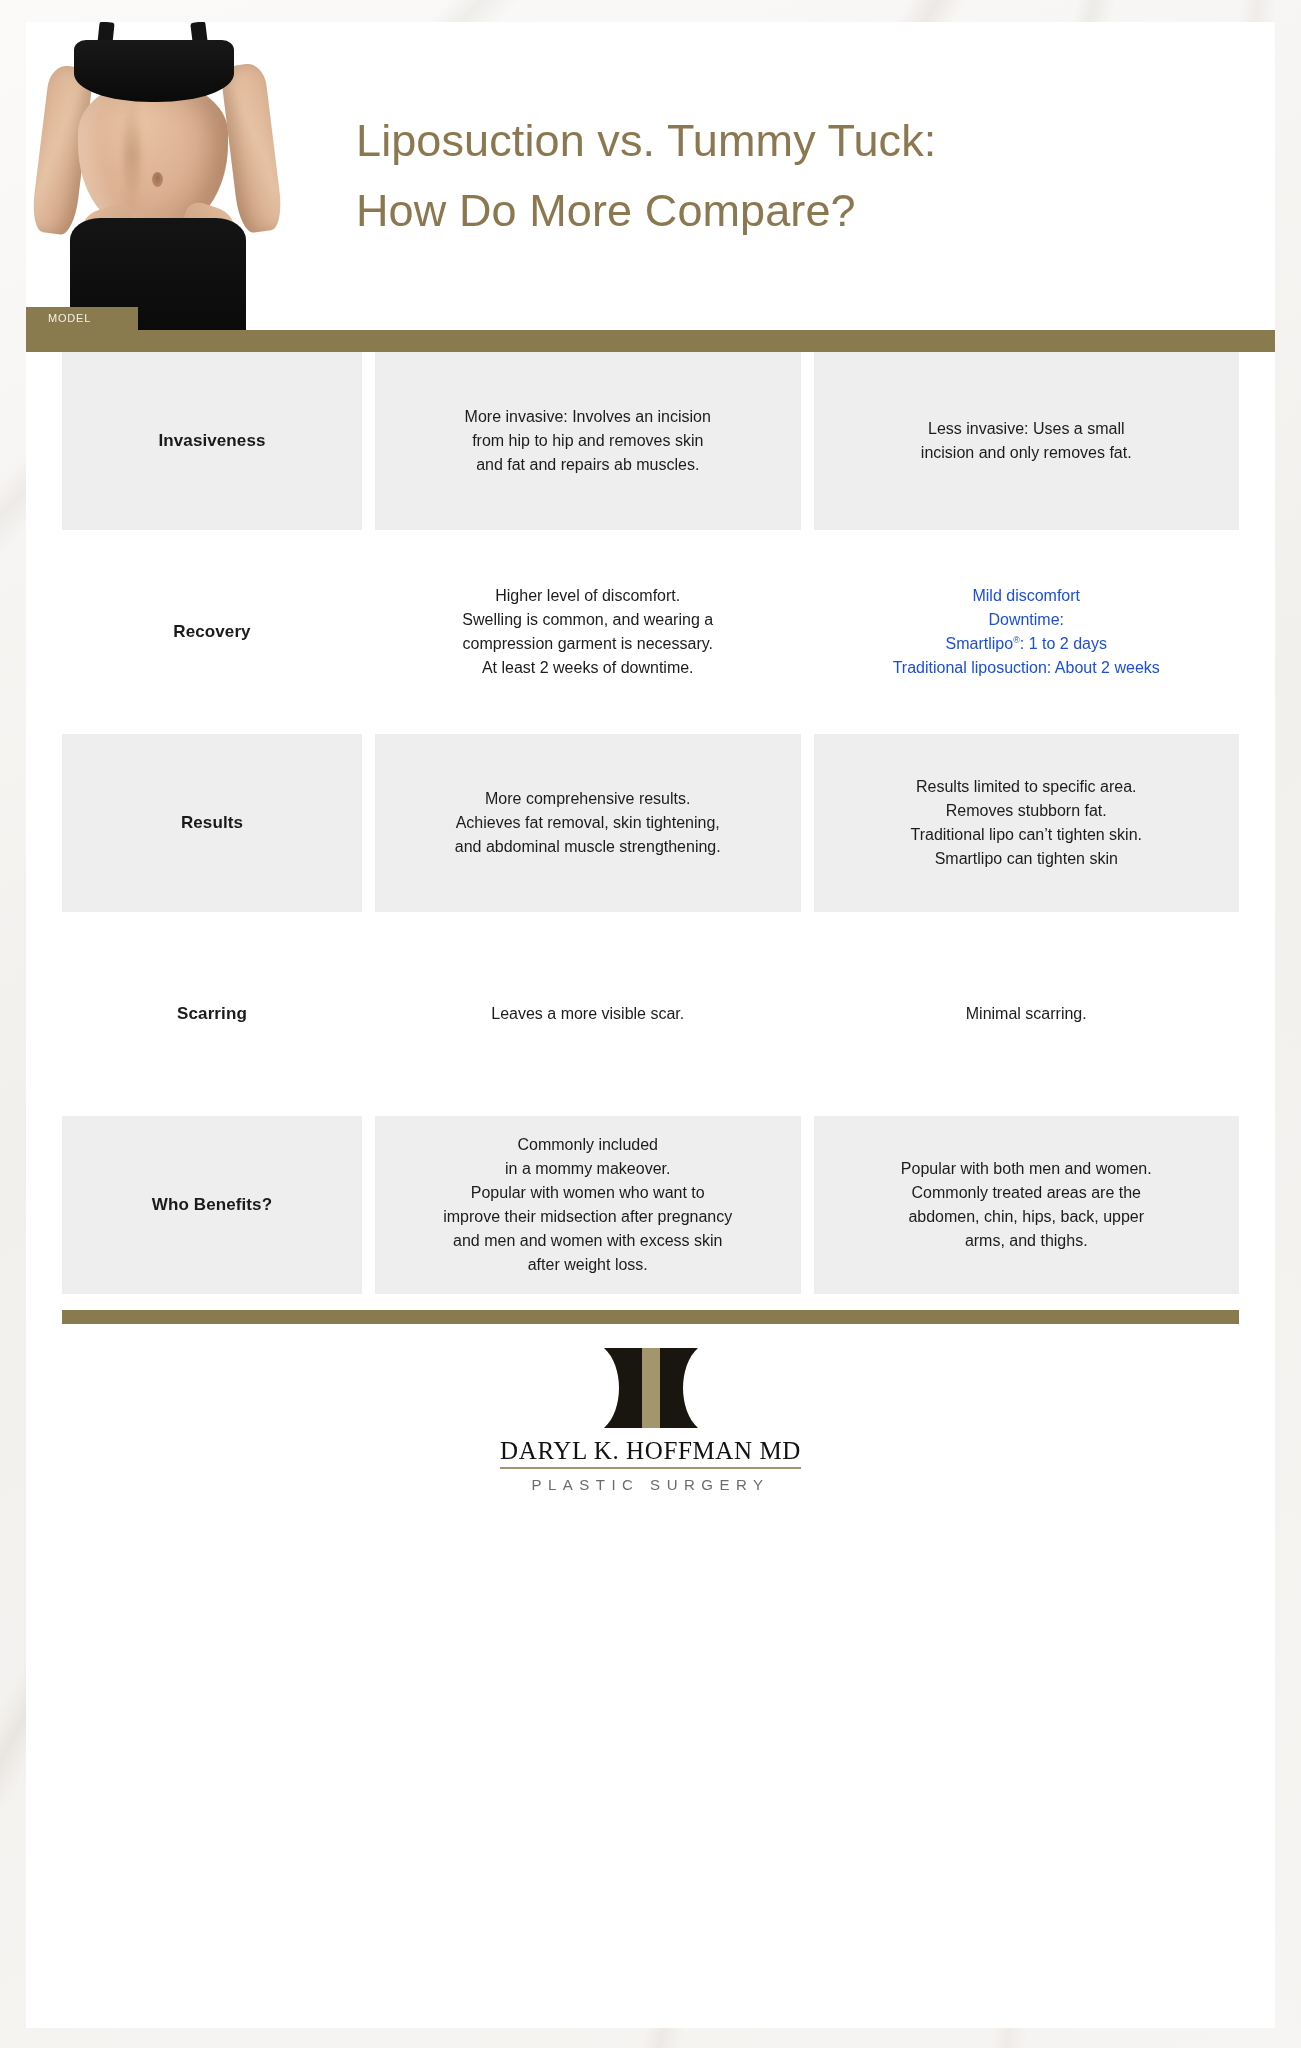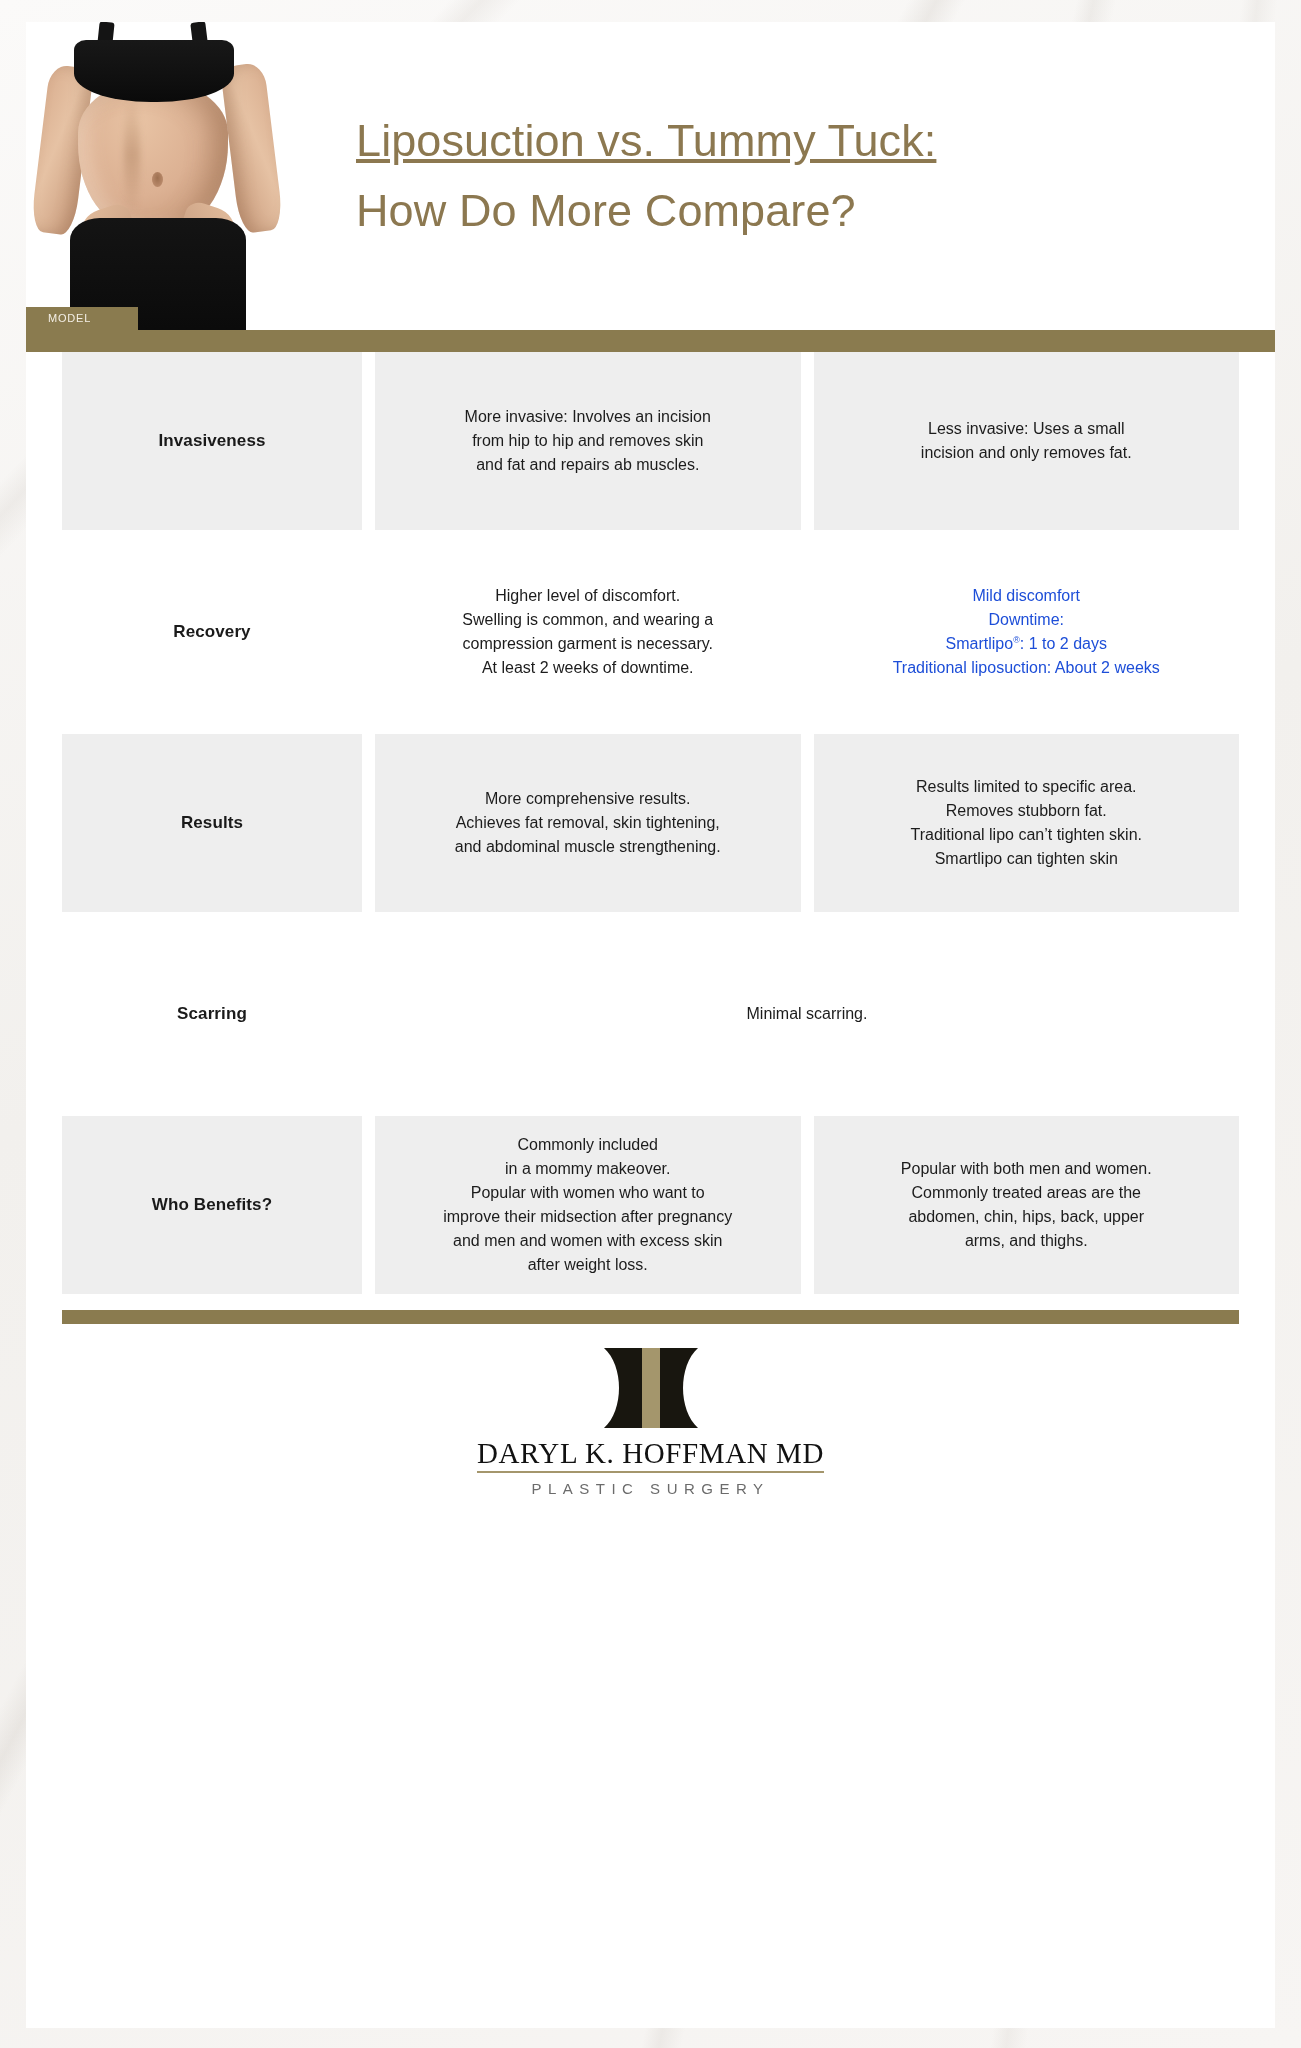--- a/index.html
+++ b/index.html
@@ -216,21 +216,21 @@
     justify-content: flex-start;
     padding-top: 24px;
     background: #ffffff;
   }
 
   .logo-mark { width: 106px; height: 80px; display: block; }
 
   .logo-name {
     margin-top: 10px;
     font-family: "Liberation Serif", serif;
-    font-size: 29px;
+    font-size: 25px;
     letter-spacing: 0.6px;
     color: #121212;
     border-bottom: 2px solid #6d28d9;
     padding-bottom: 3px;
     line-height: 1.05;
   }
   .logo-sub {
     margin-top: 7px;
     font-size: 15px;
     letter-spacing: 6.5px;
@@ -253,21 +253,21 @@
         <div class="fig fig-navel"></div>
         <div class="fig fig-strap-l"></div>
         <div class="fig fig-strap-r"></div>
         <div class="fig fig-bra"></div>
         <div class="fig fig-hand-l"></div>
         <div class="fig fig-hand-r"></div>
         <div class="fig fig-pants"></div>
       </div>
 
       <div class="hero-title">
-        <div class="line" style="color: rgb(140, 120, 80); text-decoration: underline;">Liposuction vs. Tummy Tuck:</div>
+        <div class="line" style="color: rgb(140, 120, 80);">Liposuction vs. Tummy Tuck:</div>
         <div class="line" style="color: rgb(140, 120, 80);">How Do More Compare?</div>
       </div>
 
       <div class="hero-band" style="background: rgb(138, 123, 79);"></div>
       <div class="model-tag" style="background: rgb(138, 123, 79); margin-top: 31px;">MODEL</div>
     </div>
 
     <div class="table">
 
 
@@ -314,20 +314,23 @@
           <span class="body-text" style="color: rgb(28, 28, 28);">Results limited to specific area.
 Removes stubborn fat.
 Traditional lipo can’t tighten skin.
 Smartlipo can tighten skin</span>
         </div>
       </div>
 
       <div class="row row-body row-plain h-scar">
         <div class="cell col-label" style="background: rgb(255, 255, 255);">
           <span class="label-text">Scarring</span>
+        </div>
+        <div class="cell col-data" style="background: rgb(255, 255, 255);">
+          <span class="body-text" style="color: rgb(28, 28, 28);">Leaves a more visible scar.</span>
         </div>
         <div class="cell col-data" style="background: rgb(255, 255, 255);">
           <span class="body-text" style="color: rgb(28, 28, 28);">Minimal scarring.</span>
         </div>
       </div>
 
       <div class="row row-body h-who">
         <div class="cell col-label" style="background: rgb(238, 238, 238);">
           <span class="label-text">Who Benefits?</span>
         </div>

